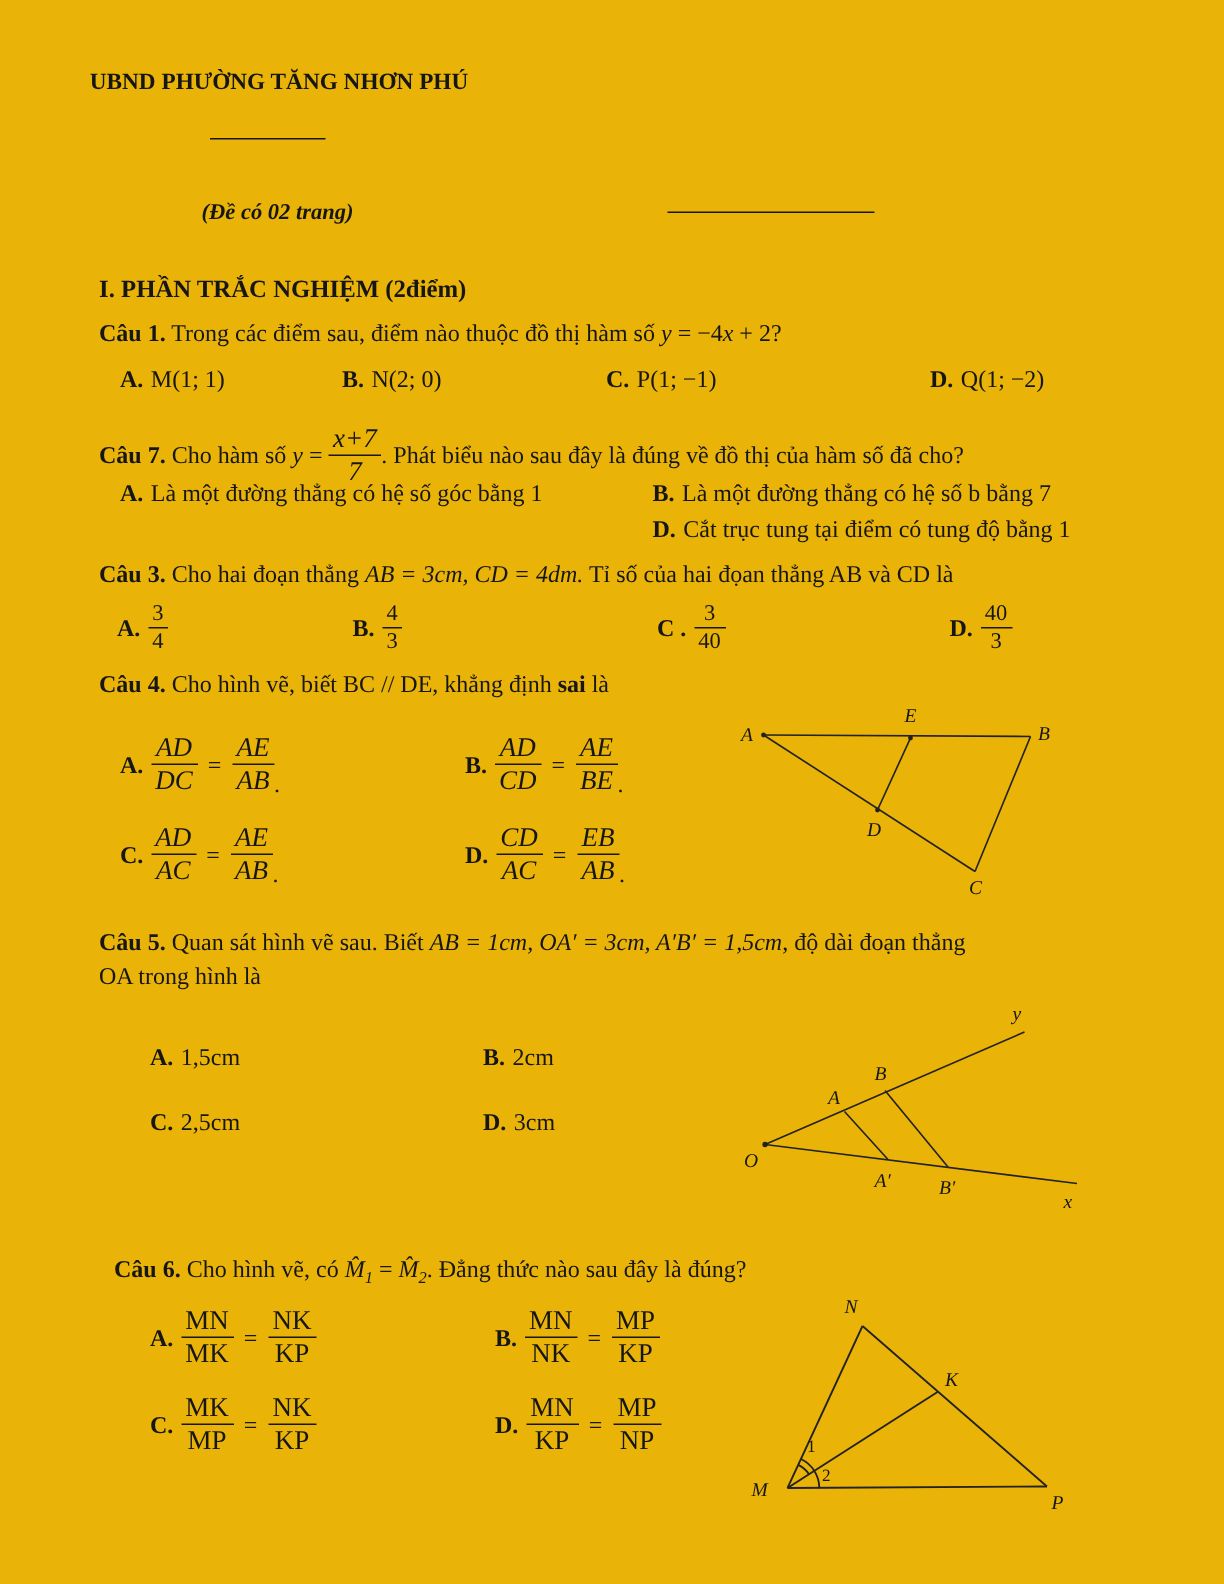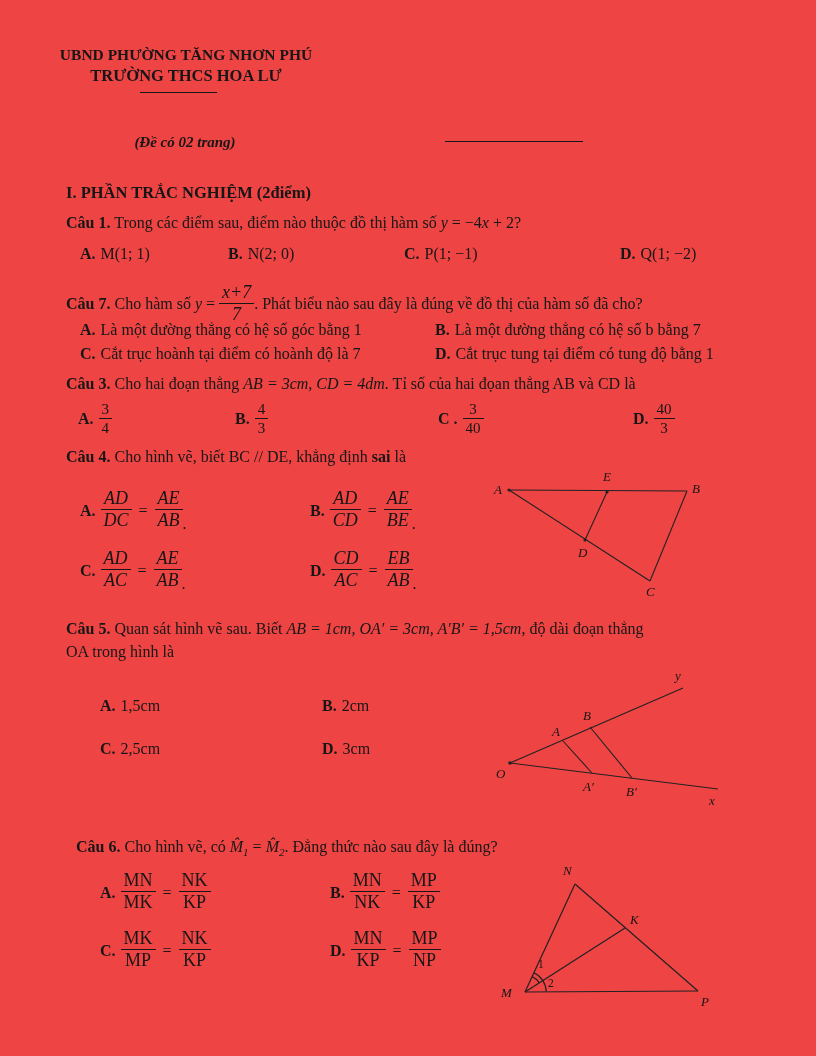--- a/index.html
+++ b/index.html
@@ -1,19 +1,19 @@
 <!DOCTYPE html>
 <html><head>
 <meta charset="utf-8">
 <style>
   html,body{margin:0;padding:0;background:#e8e8e8;}
   .page{
     position:relative;
     width:816px;height:1056px;
-    background:#ef4444;
+    background:#eab308;
     font-family:"Liberation Serif","DejaVu Serif",serif;
     color:#161616;
     font-size:16px;
     overflow:hidden;
     margin:0 auto;
   }
   .abs{position:absolute;}
   .b{font-weight:700;}
   .i{font-style:italic;}
   .bi{font-weight:700;font-style:italic;}
@@ -50,39 +50,37 @@
   .numlbl{font-size:11.5px;fill:#161616;}
   .mhat sub{font-size:11px;}
 </style>
 </head>
 <body>
 
 <div class="page">
 
   <div class="abs center" style="left:40px;top:46px;width:292px;">
     <div class="b" style="font-size:15.5px;">UBND PHƯỜNG TĂNG NHƠN PHÚ</div>
-    <div class="b" style="font-size:16.5px;margin-top:2px;">TRƯỜNG THCS HOA LƯ</div>
   </div>
   <div class="abs rule" style="left:140px;top:92px;width:77px;"></div>
   <div class="abs center bi" style="left:100px;top:134px;width:170px;font-size:15px;">(Đề có 02 trang)</div>
 
   <div class="abs rule" style="left:445px;top:141px;width:138px;"></div>
 
   <div class="abs line b" style="left:66px;top:182px;font-size:16.5px;">I. PHẦN TRẮC NGHIỆM (2điểm)</div>
 
   <div class="abs line" style="left:66px;top:212px;"><span class="b">Câu 1.</span><span> Trong các điểm sau, điểm nào thuộc đồ thị hàm số </span><span class="i">y</span><span> = −4</span><span class="i">x</span><span> + 2</span><span>?</span></div>
   <div class="abs line" style="left:80px;top:243px;"><span class="okey">A.</span><span>M(1; 1)</span></div>
   <div class="abs line" style="left:228px;top:243px;"><span class="okey">B.</span><span>N(2; 0)</span></div>
   <div class="abs line" style="left:404px;top:243px;"><span class="okey">C.</span><span>P(1; −1)</span></div>
   <div class="abs line" style="left:620px;top:243px;"><span class="okey">D.</span><span>Q(1; −2)</span></div>
 
   <div class="abs line" style="left:66px;top:284px;"><span class="b">Câu 7.</span><span> Cho hàm số </span><span class="i">y</span><span> = </span><span class="frac f14 i"><span class="top">x+7</span><span class="bot">7</span></span><span>. Phát biểu nào sau đây là đúng về đồ thị của hàm số đã cho?</span></div>
   <div class="abs line" style="left:80px;top:319px;"><span class="okey">A.</span><span>Là một đường thẳng có hệ số góc bằng 1</span></div>
   <div class="abs line" style="left:435px;top:319px;"><span class="okey">B.</span><span>Là một đường thẳng có hệ số b bằng 7</span></div>
-  <div class="abs line" style="left:80px;top:343px;"><span class="okey">C.</span><span>Cắt trục hoành tại điểm có hoành độ là 7</span></div>
   <div class="abs line" style="left:435px;top:343px;"><span class="okey">D.</span><span>Cắt trục tung tại điểm có tung độ bằng 1</span></div>
 
   <div class="abs line" style="left:66px;top:373px;"><span class="b">Câu 3.</span><span> Cho hai đoạn thẳng </span><span class="i">AB = 3cm, CD = 4dm.</span><span> Tỉ số của hai đọan thẳng AB và CD là</span></div>
   <div class="abs line" style="left:78px;top:403px;"><span class="okey">A.</span><span class="frac f15"><span class="top">3</span><span class="bot">4</span></span></div>
   <div class="abs line" style="left:235px;top:403px;"><span class="okey">B.</span><span class="frac f15"><span class="top">4</span><span class="bot">3</span></span></div>
   <div class="abs line" style="left:438px;top:403px;"><span class="okey">C .</span><span class="frac f15"><span class="top">3</span><span class="bot">40</span></span></div>
   <div class="abs line" style="left:633px;top:403px;"><span class="okey">D.</span><span class="frac f15"><span class="top">40</span><span class="bot">3</span></span></div>
 
   <div class="abs line" style="left:66px;top:446px;"><span class="b">Câu 4.</span><span> Cho hình vẽ, biết BC // DE, khẳng định </span><span class="b">sai</span><span> là</span></div>
 

